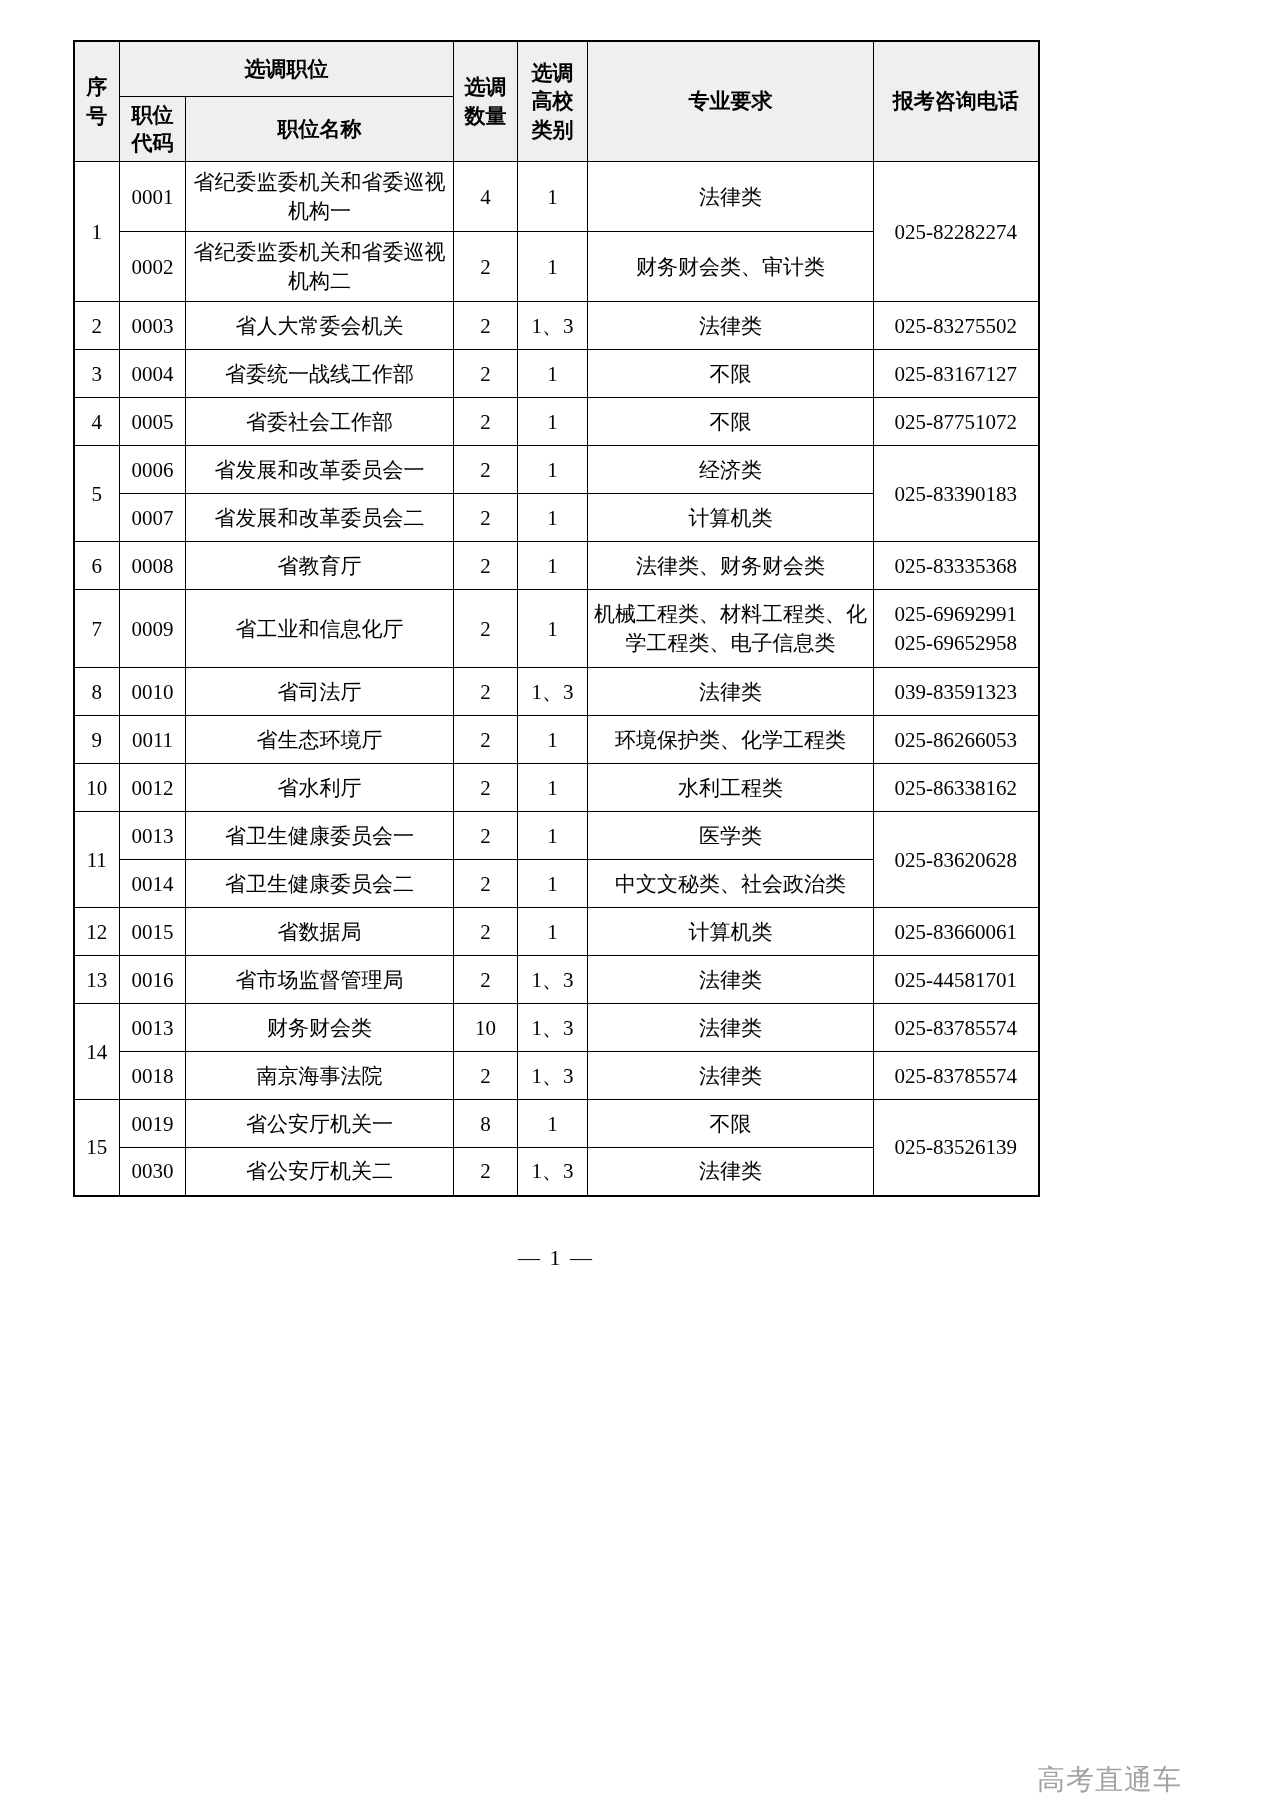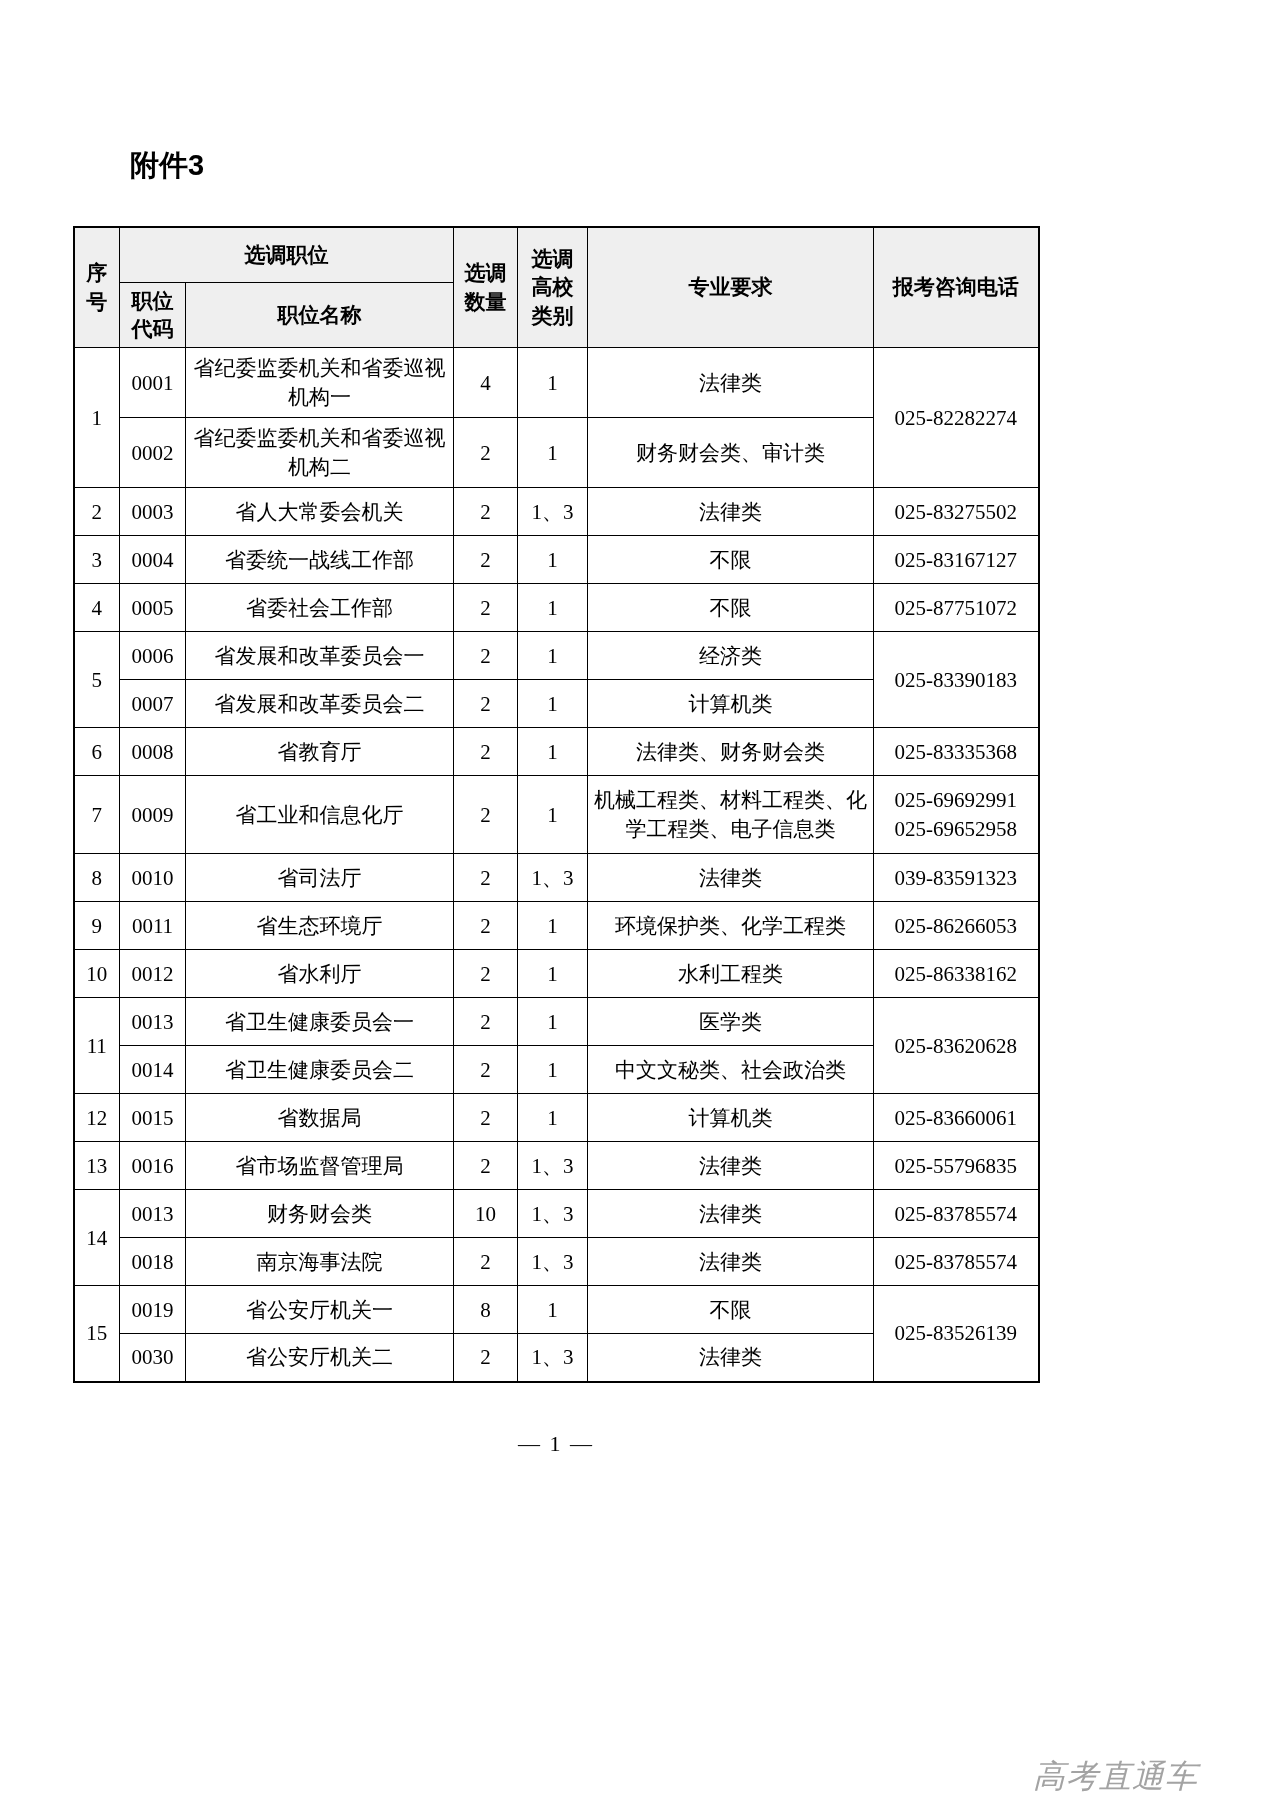--- a/index.html
+++ b/index.html
@@ -58,35 +58,33 @@
   tbody tr.r-xtall { height: 78px; }
   .page-number {
     width: 1112px;
     margin-top: 48px;
     text-align: center;
     font-size: 22px;
     letter-spacing: 2px;
   }
   .watermark {
     position: absolute;
-    right: 82px;
+    right: 98px;
     bottom: 12px;
-    font-size: 32px;
+    font-size: 28px;
     color: #a3a3a3;
     font-family: "Liberation Sans", sans-serif;
     letter-spacing: 1px;
-    font-style: italic;
   }
 </style>
 </head>
 <body>
 
 <div class="content">
 
-  <div class="attachment">附件3</div>
 
 
   <table class="positions">
     <colgroup>
       <col style="width:46px">
       <col style="width:66px">
       <col style="width:268px">
       <col style="width:64px">
       <col style="width:70px">
       <col style="width:286px">
@@ -255,21 +253,21 @@
         <td class="c-phone">025-83660061</td>
       </tr>
 
       <tr>
         <td>13</td>
         <td>0016</td>
         <td>省市场监督管理局</td>
         <td>2</td>
         <td>1、3</td>
         <td>法律类</td>
-        <td class="c-phone">025-55796835</td>
+        <td class="c-phone">025-44581701</td>
       </tr>
 
       <tr>
         <td rowspan="2">14</td>
         <td>0013</td>
         <td>财务财会类</td>
         <td>10</td>
         <td>1、3</td>
         <td>法律类</td>
         <td class="c-phone">025-83785574</td>

